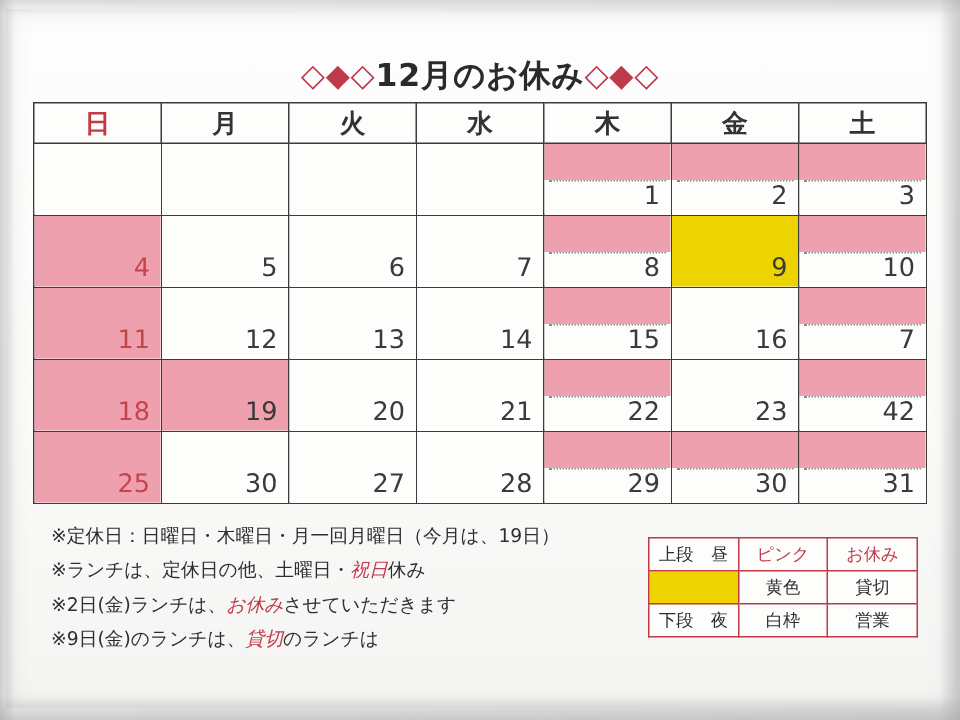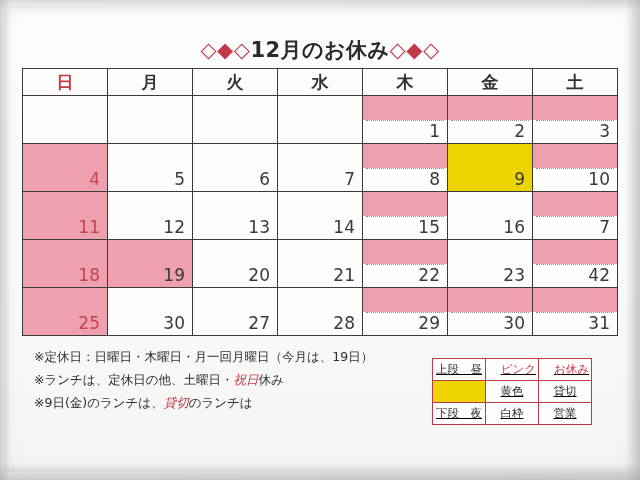--- a/index.html
+++ b/index.html
@@ -145,34 +145,33 @@
     line-height: 1.85;
   }
   #notes .red { color: #c0394b; font-style: italic; }
 
   
   #legend {
     position: absolute;
     left: 432px;
     top: 358px;
     border-collapse: collapse;
-    width: 160px;
+    width: 180px;
     table-layout: fixed;
-    text-decoration: underline;
   }
   #legend td {
     border: 1px solid #c0394b;
     height: 21px;
     font-size: 11.5px;
     text-align: center;
     color: #2e2e2e;
     background: #fdfdfc;
     padding: 0 2px;
   }
-  #legend td.red { color: #c0394b; text-align: right; }
+  #legend td.red { color: #c0394b; }
   #legend td.swatch-yellow { background: #edd400; }
 </style>
 </head>
 <body>
 
 <div id="page">
   <div id="sheet"></div>
   <div class="shadow-left"></div>
   <div class="shadow-top"></div>
   <div class="shadow-bottom"></div>
@@ -457,20 +456,21 @@
               <div class="num">31</div>
             </div>
           </td>
         </tr>
       </tbody>
   </table>
 
   <div id="notes">
       <div><span>※定休日：日曜日・木曜日・月一回月曜日（今月は、19日）</span></div>
       <div><span>※ランチは、定休日の他、土曜日・</span><span class="red">祝日</span><span>休み</span></div>
+      <div><span>※2日(金)ランチは、</span><span class="red">お休み</span><span>させていただきます</span></div>
       <div><span>※9日(金)のランチは、</span><span class="red">貸切</span><span>のランチは</span></div>
     </div>
 
   <table id="legend">
     <tbody>
         <tr>
           <td>上段　昼</td>
           <td class="red">ピンク</td>
           <td class="red">お休み</td>
         </tr>

